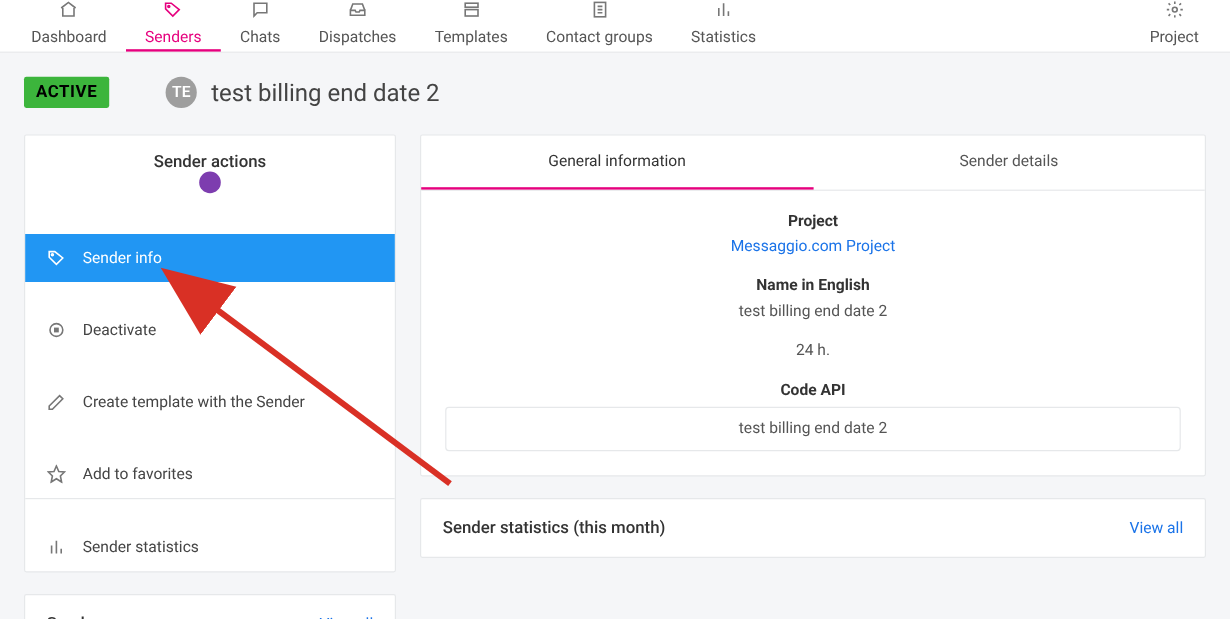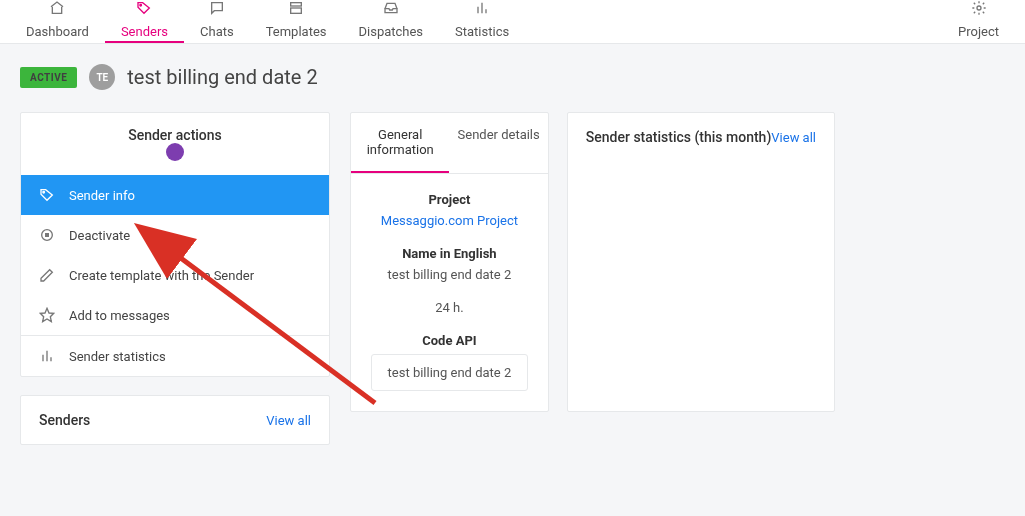--- a/index.html
+++ b/index.html
@@ -10,35 +10,35 @@
   .topnav { background: #fff; border-bottom: 1px solid #e6e8ea; display: flex; align-items: stretch; height: 44px; padding: 0 10px; }
   .navspacer { flex: 1; }
   .navitem { display: flex; align-items: center; gap: 8px; padding: 0 16px; color: #555; font-size: 13px; cursor: pointer; border-bottom: 2px solid transparent; flex-direction: column; }
   .navitem .icon { width: 16px; height: 16px; display: inline-flex; align-items: center; justify-content: center; color: #777; }
   .navitem.active { color: #e6007e; border-bottom-color: #e6007e; }
   .navitem.active .icon { color: #e6007e; }
 
   
   .page { padding: 20px; }
   .titlebar { display: flex; align-items: center; gap: 12px; margin-bottom: 22px; }
-  .status-badge { background: #3cb53c; color: #404040; font-weight: 700; font-size: 10px; letter-spacing: .5px; padding: 5px 10px; border-radius: 2px; text-transform: uppercase;}
-  .avatar { width: 26px; height: 26px; border-radius: 50%; background: #9e9e9e; color: #fff; font-size: 10px; font-weight: 600; display: flex; align-items: center; justify-content: center; }
+  .status-badge { background: #3cb53c; color: #000000; font-weight: 700; font-size: 14px; letter-spacing: .5px; padding: 5px 10px; border-radius: 2px; text-transform: uppercase;}
+  .avatar { width: 26px; height: 26px; border-radius: 50%; background: #9e9e9e; color: #fff; font-size: 13px; font-weight: 600; display: flex; align-items: center; justify-content: center; margin-left: 35px; }
   .page-title { font-size: 20px; color: #444; font-weight: 400; }
 
   
   .cols { display: flex; gap: 20px; align-items: flex-start; }
   .leftcol { width: 310px; flex: 0 0 310px; display: flex; flex-direction: column; gap: 18px;}
-  .rightcol { flex: 1; display: flex; gap: 18px;}
+  .rightcol { flex: 1; display: flex; flex-direction: column; gap: 18px;}
   .card { background: #fff; border: 1px solid #e6e8ea; border-radius: 2px; }
 
   
   .card-head { display: flex; align-items: center; justify-content: space-between; padding: 14px 18px; color: #333; font-size: 14px; font-weight: 500; flex-direction: column; }
   .viber-badge { width: 18px; height: 18px; border-radius: 50%; background: #7d3daf; }
   .menu { }
-  .menu-item { display: flex; align-items: center; gap: 14px; padding: 0 18px; height: 40px; color: #444; font-size: 13px; cursor: pointer; }
+  .menu-item { display: flex; align-items: center; gap: 14px; padding: 0 18px; height: 40px; color: #444; font-size: 13px; cursor: pointer; margin-top: 20px; }
   .menu-item .icon { width: 16px; height: 16px; display: inline-flex; align-items: center; justify-content: center; color: #777; }
   .menu-item.selected { background: #2196f3; color: #fff; }
   .menu-item.selected .icon { color: #fff; }
   .menu-divider { border-top: 1px solid #e6e8ea; }
   .card-foot { border-top: 1px solid #e6e8ea; padding: 14px 16px; display: flex; align-items: center; justify-content: space-between; color: #9a9a9a; font-size: 12px;}
   .trash-btn { width: 18px; height: 18px; color: #555; cursor: pointer; display:inline-flex; align-items:center; justify-content:center; }
 
   
   .tabs { display: flex; border-bottom: 1px solid #e6e8ea; }
   .tab { flex: 1; text-align: center; padding: 14px 0; font-size: 13px; color: #555; cursor: pointer; border-bottom: 2px solid transparent;}
@@ -84,34 +84,45 @@
     <span class="icon">
         <svg width="16" height="16" viewBox="0 0 24 24" fill="none" stroke="currentColor" stroke-width="2">
           <path d="M4 4h16v12H8l-4 4z"></path>
         </svg>
       </span>
     <span>Chats</span>
   </div>
   <div class="navitem">
     <span class="icon">
         <svg width="16" height="16" viewBox="0 0 24 24" fill="none" stroke="currentColor" stroke-width="2">
+          <path d="M3 13l3-8h12l3 8"></path>
+          <path d="M3 13h6l1 2h4l1-2h6v6H3z"></path>
+        </svg>
+      </span>
+    <span>Dispatches</span>
+  </div>
+  <div class="navitem">
+    <span class="icon">
+        <svg width="16" height="16" viewBox="0 0 24 24" fill="none" stroke="currentColor" stroke-width="2">
           <rect x="4" y="4" width="16" height="5"></rect>
           <rect x="4" y="12" width="16" height="8"></rect>
         </svg>
       </span>
     <span>Templates</span>
   </div>
   <div class="navitem">
     <span class="icon">
         <svg width="16" height="16" viewBox="0 0 24 24" fill="none" stroke="currentColor" stroke-width="2">
-          <path d="M3 13l3-8h12l3 8"></path>
-          <path d="M3 13h6l1 2h4l1-2h6v6H3z"></path>
-        </svg>
-      </span>
-    <span>Dispatches</span>
+          <rect x="5" y="3" width="14" height="18"></rect>
+          <line x1="9" y1="8" x2="15" y2="8"></line>
+          <line x1="9" y1="12" x2="15" y2="12"></line>
+          <line x1="9" y1="16" x2="15" y2="16"></line>
+        </svg>
+      </span>
+    <span>Contact groups</span>
   </div>
   <div class="navitem">
     <span class="icon">
         <svg width="16" height="16" viewBox="0 0 24 24" fill="none" stroke="currentColor" stroke-width="2">
           <line x1="6" y1="20" x2="6" y2="10"></line>
           <line x1="12" y1="20" x2="12" y2="4"></line>
           <line x1="18" y1="20" x2="18" y2="14"></line>
         </svg>
       </span>
     <span>Statistics</span>
@@ -170,21 +181,21 @@
                 </svg>
               </span>
             <span>Create template with the Sender</span>
           </div>
           <div class="menu-item">
             <span class="icon">
                 <svg width="16" height="16" viewBox="0 0 24 24" fill="none" stroke="currentColor" stroke-width="2">
                   <polygon points="12 2 15 9 22 9.5 17 14.5 18.5 22 12 18 5.5 22 7 14.5 2 9.5 9 9"></polygon>
                 </svg>
               </span>
-            <span>Add to messages</span>
+            <span>Add to favorites</span>
           </div>
           <div class="menu-divider"></div>
           <div class="menu-item">
             <span class="icon">
                 <svg width="16" height="16" viewBox="0 0 24 24" fill="none" stroke="currentColor" stroke-width="2">
                   <line x1="6" y1="20" x2="6" y2="10"></line>
                   <line x1="12" y1="20" x2="12" y2="4"></line>
                   <line x1="18" y1="20" x2="18" y2="14"></line>
                 </svg>
               </span>

